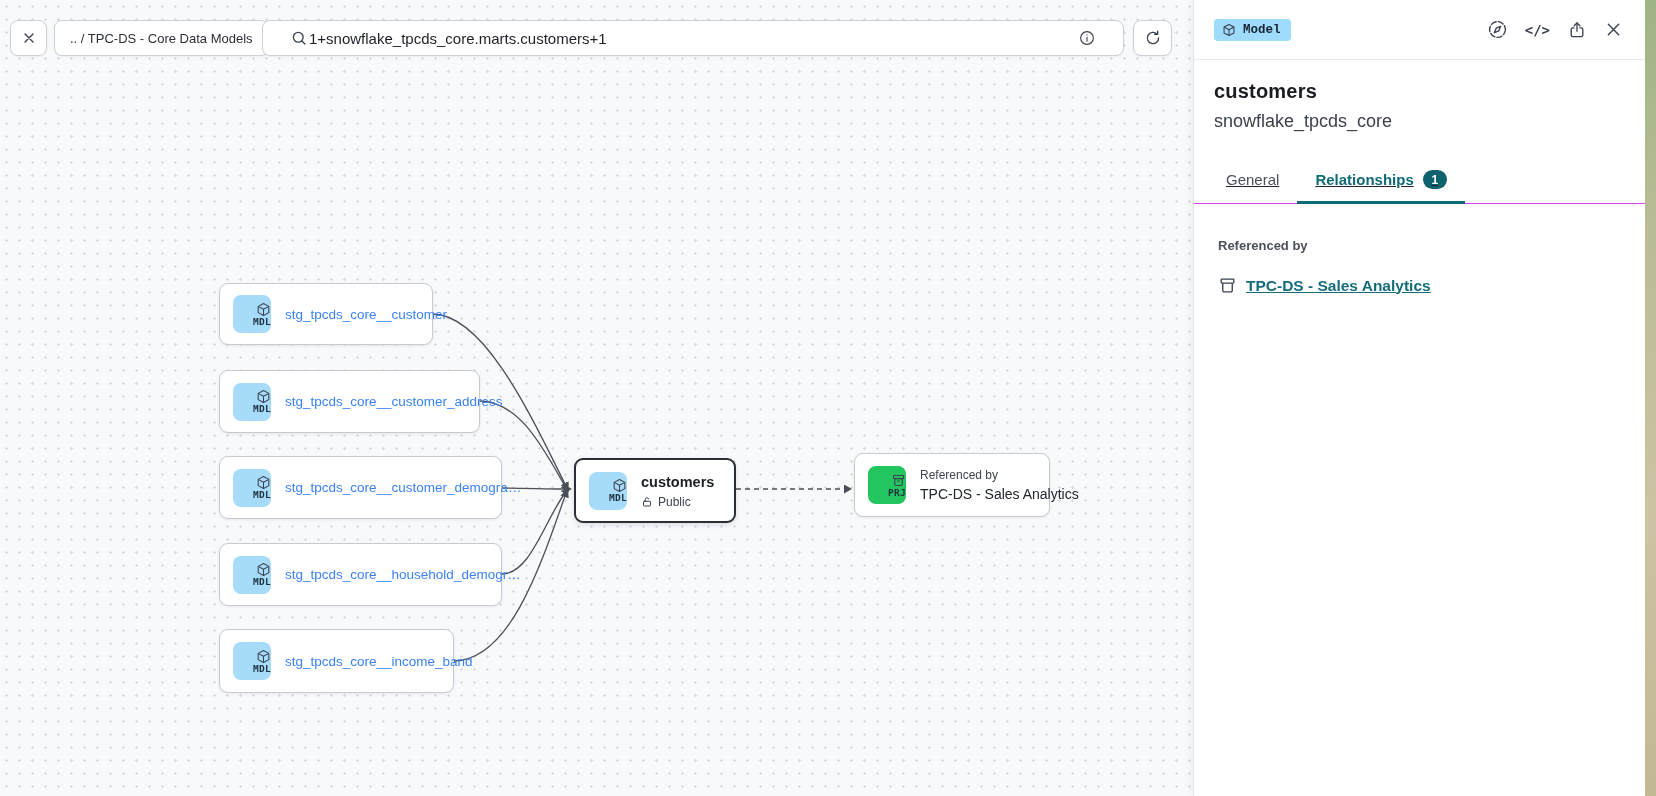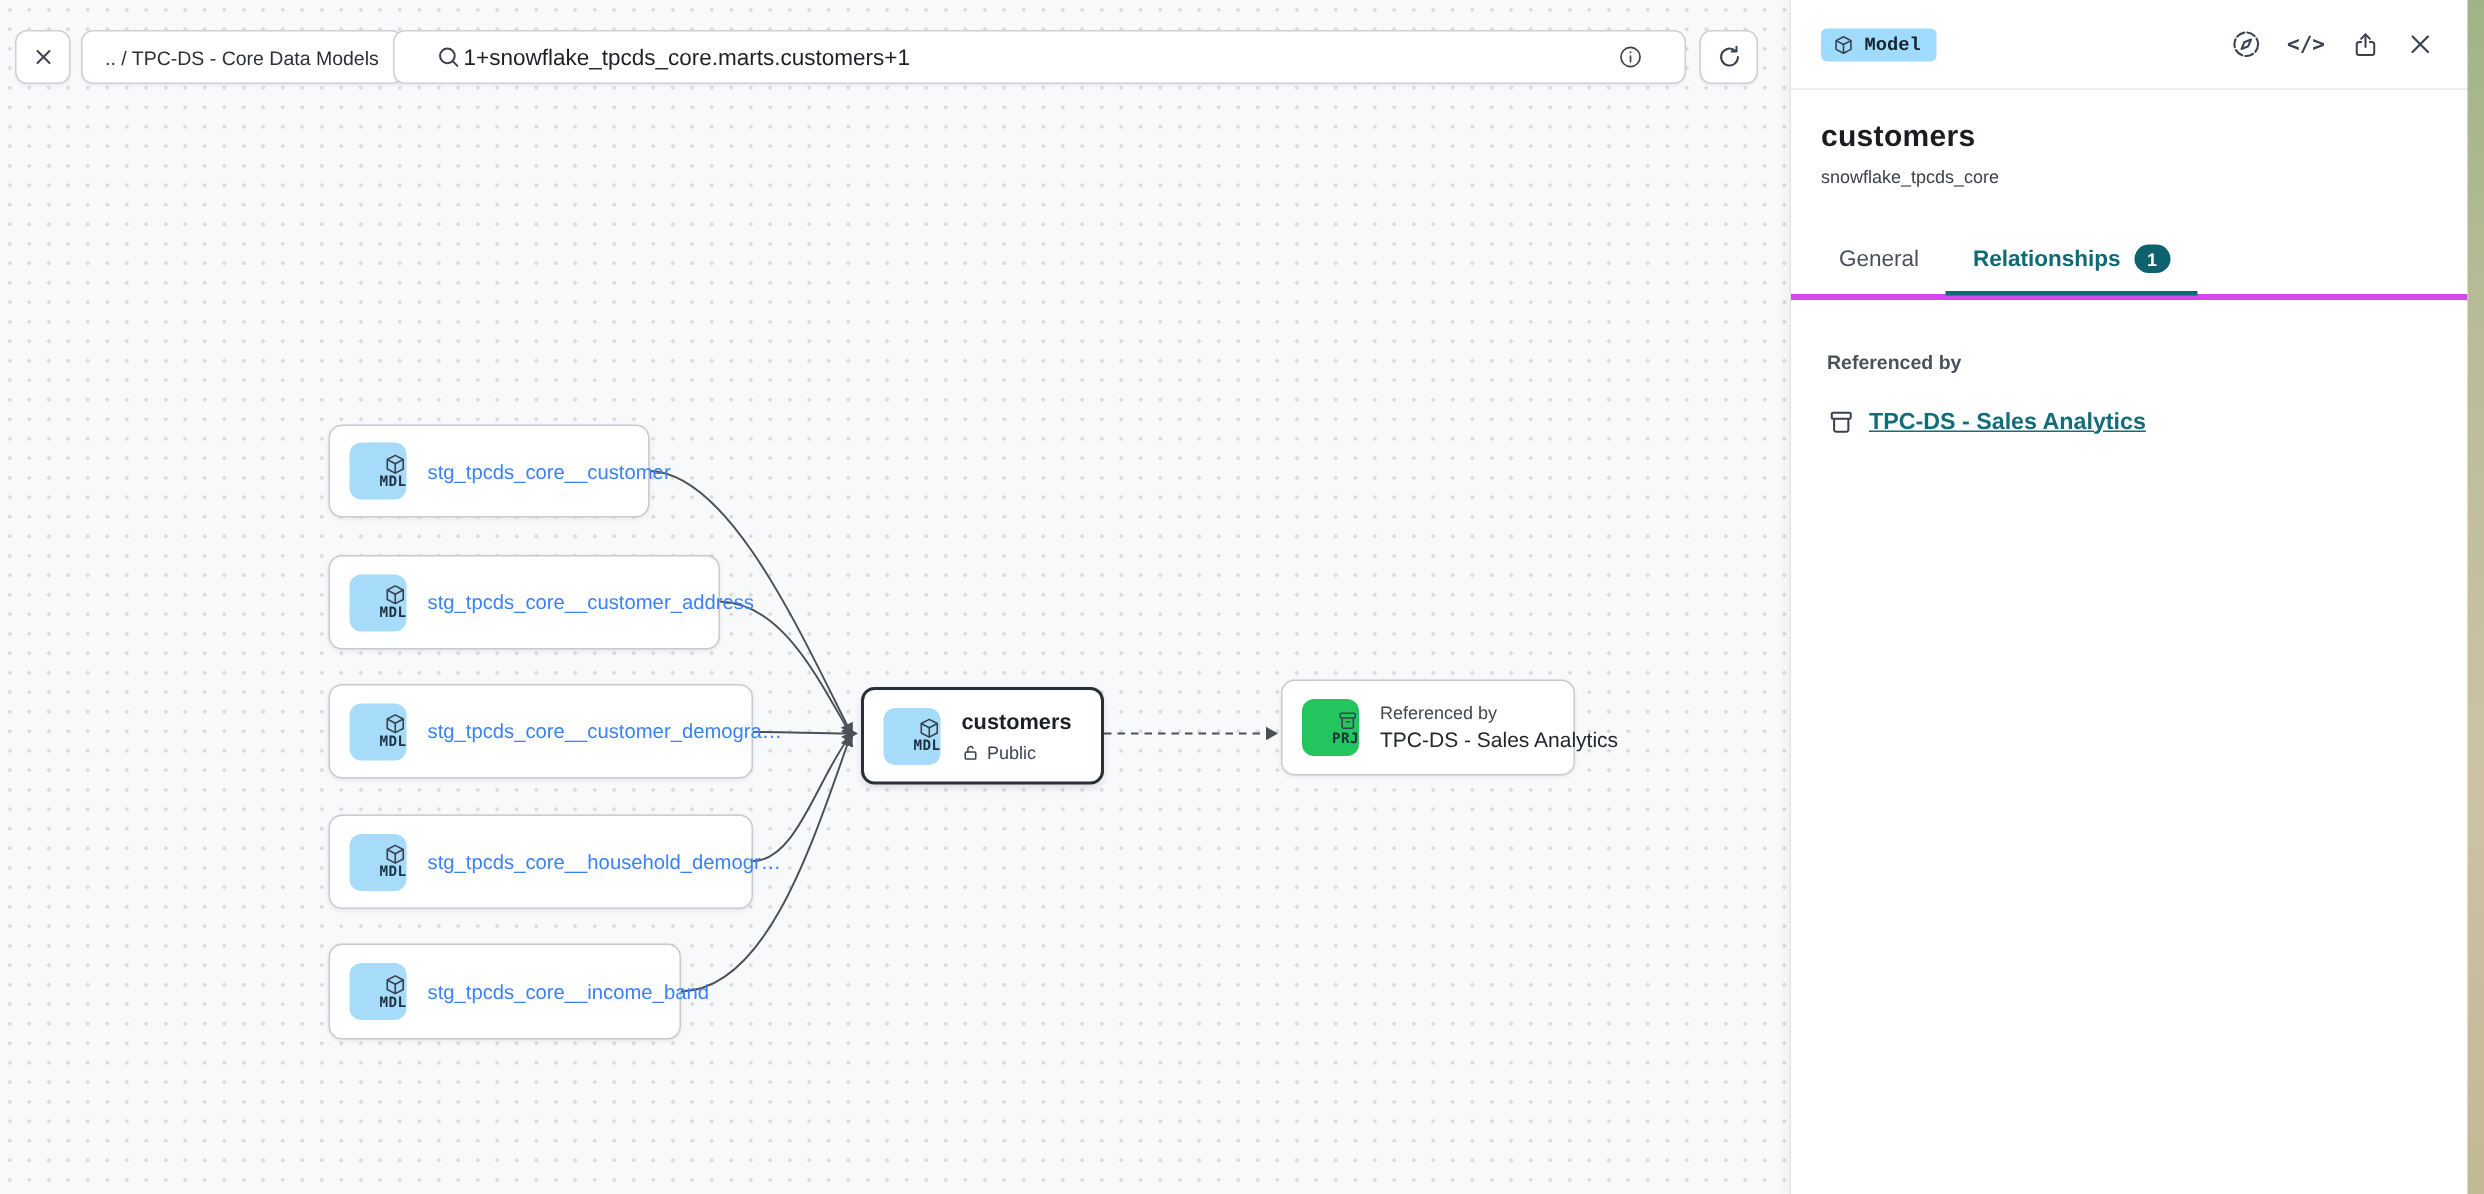--- a/index.html
+++ b/index.html
@@ -72,23 +72,23 @@
     display:inline-flex; align-items:center; gap:7px; background:#9edbfc;
     border-radius:4px; padding:4px 10px 4px 8px; color:#16212e;
     font-family:Liberation Mono, monospace; font-size:12.5px; font-weight:700;
   }
   .header-icons { margin-left:auto; display:flex; align-items:center; gap:17px; color:#39404d; }
   .header-icons .icon { cursor:pointer; }
   .code-glyph { font-family:"DejaVu Sans Mono", monospace; font-size:14px; font-weight:700; }
 
   .title-block { padding:20px 22px 0 20px; }
   .panel-title { font-size:20px; font-weight:700; color:#191c21; letter-spacing:.2px; }
-  .panel-subtitle { margin-top:8px; font-size:12px; color:#3c414b; }
-
-  .tabs { display:flex; margin-top:26px; padding-left:14px; border-bottom:4px solid #d946ef; }
+  .panel-subtitle { margin-top:8px; font-size:18px; color:#3c414b; }
+
+  .tabs { display:flex; margin-top:26px; padding-left:14px; border-bottom:1px solid #d946ef;text-decoration:underline; }
   .tab { position:relative; padding:12px 18px 14px; font-size:15px; color:#4b515b; cursor:pointer; display:flex; align-items:center; }
   .tab.active { color:#0f6a76; font-weight:700; }
   .tab.active::after {
     content:""; position:absolute; left:0; right:0; bottom:-1px; height:3px; background:#0f6a76;
   }
   .tab-badge {
     display:inline-flex; align-items:center; justify-content:center; margin-left:9px;
     min-width:24px; height:19px; padding:0 8px; border-radius:10px;
     background:#0d626e; color:#fff; font-size:12px; font-weight:700;
   }

